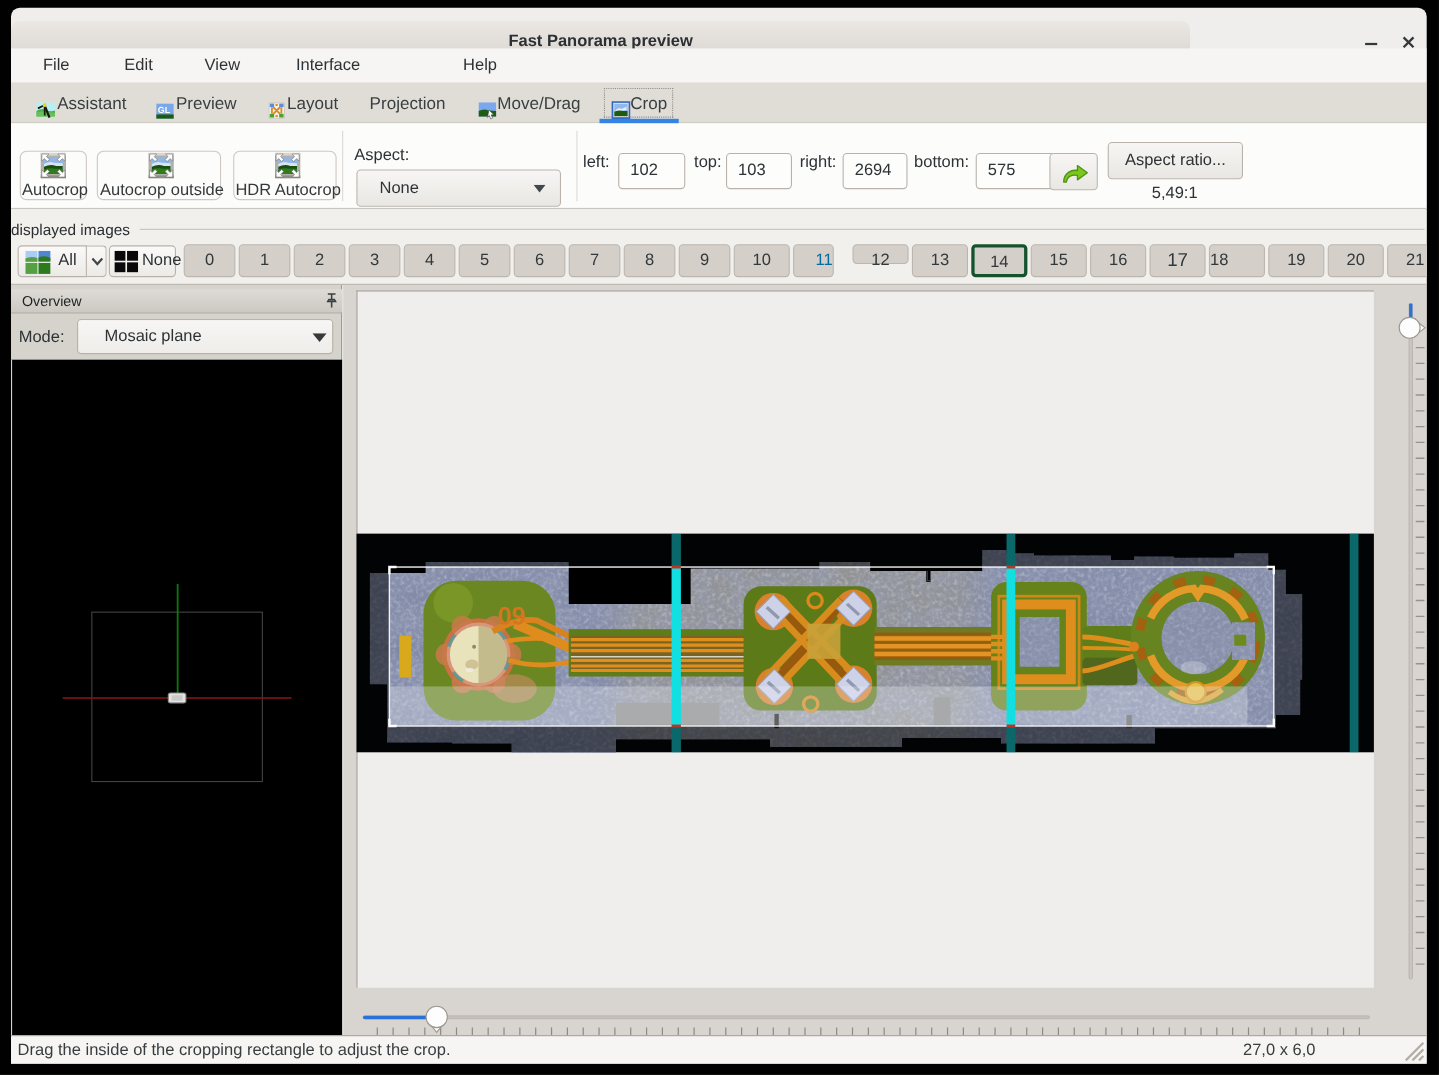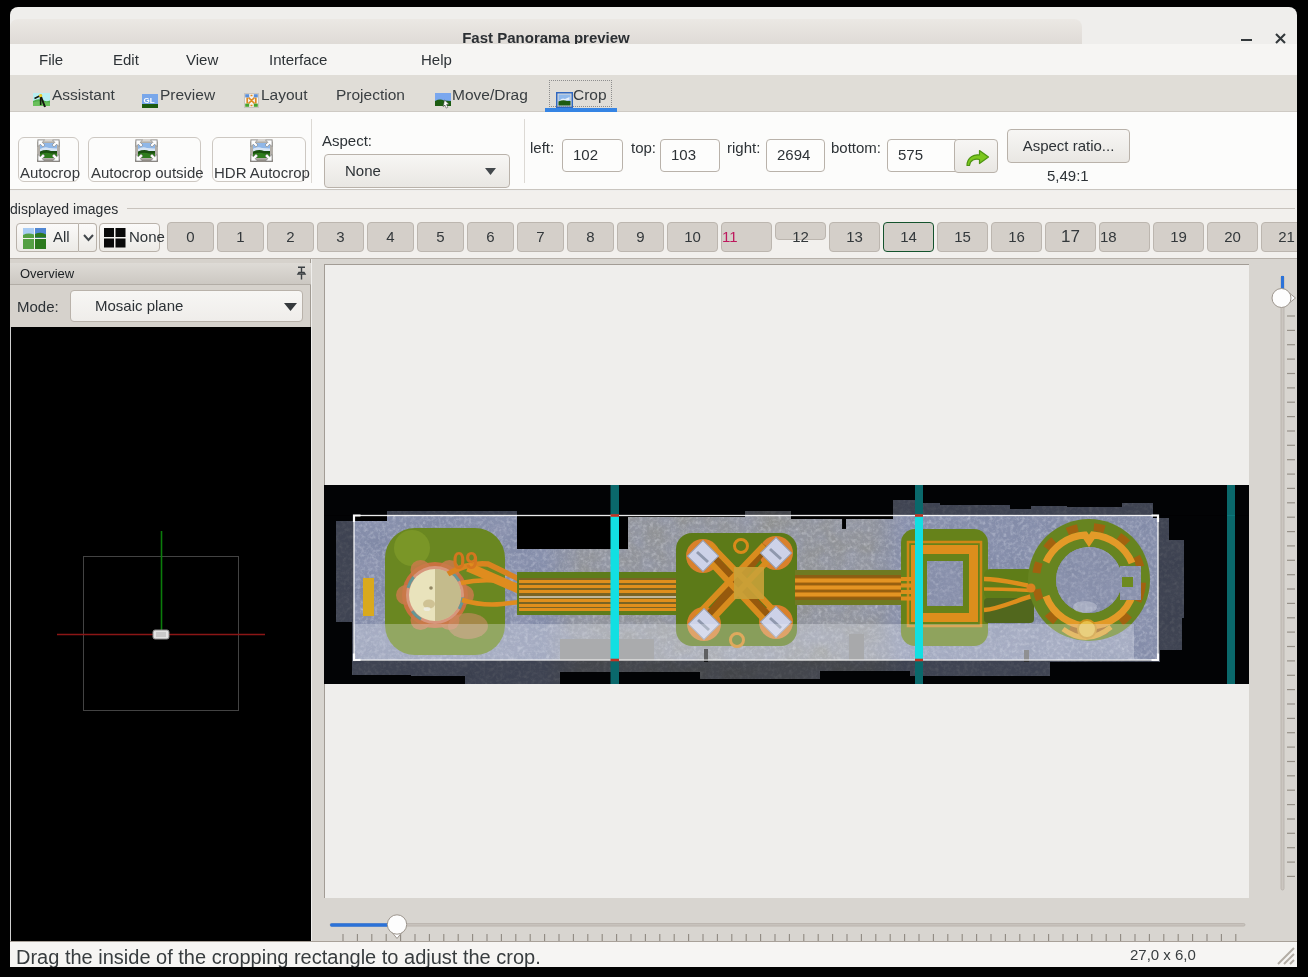--- a/index.html
+++ b/index.html
@@ -171,24 +171,24 @@
 <div class="ab" style="left:207px;top:31px;width:47px;height:30px;background:#d4cfc9;border:1px solid #bcb6af;border-radius:4px;text-align:center;font-size:15px;color:#33383b;line-height:28px">1</div>
 <div class="ab" style="left:257px;top:31px;width:47px;height:30px;background:#d4cfc9;border:1px solid #bcb6af;border-radius:4px;text-align:center;font-size:15px;color:#33383b;line-height:28px">2</div>
 <div class="ab" style="left:307px;top:31px;width:47px;height:30px;background:#d4cfc9;border:1px solid #bcb6af;border-radius:4px;text-align:center;font-size:15px;color:#33383b;line-height:28px">3</div>
 <div class="ab" style="left:357px;top:31px;width:47px;height:30px;background:#d4cfc9;border:1px solid #bcb6af;border-radius:4px;text-align:center;font-size:15px;color:#33383b;line-height:28px">4</div>
 <div class="ab" style="left:407px;top:31px;width:47px;height:30px;background:#d4cfc9;border:1px solid #bcb6af;border-radius:4px;text-align:center;font-size:15px;color:#33383b;line-height:28px">5</div>
 <div class="ab" style="left:457px;top:31px;width:47px;height:30px;background:#d4cfc9;border:1px solid #bcb6af;border-radius:4px;text-align:center;font-size:15px;color:#33383b;line-height:28px">6</div>
 <div class="ab" style="left:507px;top:31px;width:47px;height:30px;background:#d4cfc9;border:1px solid #bcb6af;border-radius:4px;text-align:center;font-size:15px;color:#33383b;line-height:28px">7</div>
 <div class="ab" style="left:557px;top:31px;width:47px;height:30px;background:#d4cfc9;border:1px solid #bcb6af;border-radius:4px;text-align:center;font-size:15px;color:#33383b;line-height:28px">8</div>
 <div class="ab" style="left:607px;top:31px;width:47px;height:30px;background:#d4cfc9;border:1px solid #bcb6af;border-radius:4px;text-align:center;font-size:15px;color:#33383b;line-height:28px">9</div>
 <div class="ab" style="left:657px;top:31px;width:51px;height:30px;background:#d4cfc9;border:1px solid #bcb6af;border-radius:4px;text-align:center;font-size:15px;color:#33383b;line-height:28px">10</div>
-<div class="ab" style="left:711px;top:31px;width:51px;height:30px;background:#d4cfc9;border:1px solid #bcb6af;border-radius:4px;text-align:left;font-size:15px;color:#be185d;line-height:28px">11</div>
+<div class="ab" style="left:711px;top:31px;width:37px;height:30px;background:#d4cfc9;border:1px solid #bcb6af;border-radius:4px;text-align:right;font-size:15px;color:#0369a1;line-height:28px">11</div>
 <div class="ab" style="left:765px;top:31px;width:51px;height:18px;background:#d4cfc9;border:1px solid #bcb6af;border-radius:4px;text-align:center;font-size:15px;color:#33383b;line-height:28px">12</div>
 <div class="ab" style="left:819px;top:31px;width:51px;height:30px;background:#d4cfc9;border:1px solid #bcb6af;border-radius:4px;text-align:center;font-size:15px;color:#33383b;line-height:28px">13</div>
-<div class="ab" style="left:873px;top:31px;width:51px;height:30px;background:#d4cfc9;border:1px solid #14532d;border-radius:4px;text-align:center;font-size:15px;color:#33383b;line-height:28px">14</div>
+<div class="ab" style="left:873px;top:31px;width:51px;height:30px;background:#d4cfc9;border:3px solid #14532d;border-radius:4px;text-align:center;font-size:15px;color:#33383b;line-height:28px">14</div>
 <div class="ab" style="left:927px;top:31px;width:51px;height:30px;background:#d4cfc9;border:1px solid #bcb6af;border-radius:4px;text-align:center;font-size:15px;color:#33383b;line-height:28px">15</div>
 <div class="ab" style="left:981px;top:31px;width:51px;height:30px;background:#d4cfc9;border:1px solid #bcb6af;border-radius:4px;text-align:center;font-size:15px;color:#33383b;line-height:28px">16</div>
 <div class="ab" style="left:1035px;top:31px;width:51px;height:30px;background:#d4cfc9;border:1px solid #bcb6af;border-radius:4px;text-align:center;font-size:17px;color:#33383b;line-height:28px">17</div>
 <div class="ab" style="left:1089px;top:31px;width:51px;height:30px;background:#d4cfc9;border:1px solid #bcb6af;border-radius:4px;text-align:left;font-size:15px;color:#33383b;line-height:28px">18</div>
 <div class="ab" style="left:1143px;top:31px;width:51px;height:30px;background:#d4cfc9;border:1px solid #bcb6af;border-radius:4px;text-align:center;font-size:15px;color:#33383b;line-height:28px">19</div>
 <div class="ab" style="left:1197px;top:31px;width:51px;height:30px;background:#d4cfc9;border:1px solid #bcb6af;border-radius:4px;text-align:center;font-size:15px;color:#33383b;line-height:28px">20</div>
 <div class="ab" style="left:1251px;top:31px;width:51px;height:30px;background:#d4cfc9;border:1px solid #bcb6af;border-radius:4px;text-align:center;font-size:15px;color:#33383b;line-height:28px">21</div>
 </div>
 <div class="ab" style="left:0;top:252px;width:301px;height:682px;background:#d6d2cc;border-right:1px solid #a19b93">
 <div class="ab" style="left:0;top:4px;width:301px;height:22px;background:linear-gradient(#dedbd6,#ccc8c2);border-bottom:1px solid #b2ada6">
@@ -481,18 +481,18 @@
 <line x1="866.2" y1="36" x2="866.2" y2="43" stroke="#8f8981" stroke-width="1.1"></line>
 <line x1="880.6" y1="36" x2="880.6" y2="43" stroke="#8f8981" stroke-width="1.1"></line>
 <line x1="895.0" y1="36" x2="895.0" y2="43" stroke="#8f8981" stroke-width="1.1"></line>
 <line x1="909.4" y1="36" x2="909.4" y2="43" stroke="#8f8981" stroke-width="1.1"></line>
 <line x1="923.8" y1="36" x2="923.8" y2="43" stroke="#8f8981" stroke-width="1.1"></line>
 <path d="M79,33 L85,40.5 L91,33 Z" fill="#fdfdfd" stroke="#9d968e" stroke-width="1"></path>
 <circle cx="85" cy="26.5" r="9.7" fill="#fdfdfd" stroke="#9d968e" stroke-width="1"></circle>
       </svg>
 </div>
 <div class="ab" style="left:0;top:934px;width:1287px;height:26px;background:#f6f5f3;border-top:1px solid #a8a199">
-<div class="ab" style="left:6px;top:4px;font-size:20px;color:#383d3f;white-space:nowrap">Drag the inside of the cropping rectangle to adjust the crop.</div>
+<div class="ab" style="left:6px;top:4px;font-size:15px;color:#383d3f;white-space:nowrap">Drag the inside of the cropping rectangle to adjust the crop.</div>
 <div class="ab" style="left:1120px;top:4px;font-size:15px;color:#383d3f">27,0 x 6,0</div>
 <svg class="ab" style="left:1264px;top:4px" width="21" height="20">
         <path d="M20,2 L4,18 M20,8 L10,18 M20,14 L16,18" stroke="#b3ada5" stroke-width="2"></path>
       </svg>
 </div>
 </div>
 </body></html>

